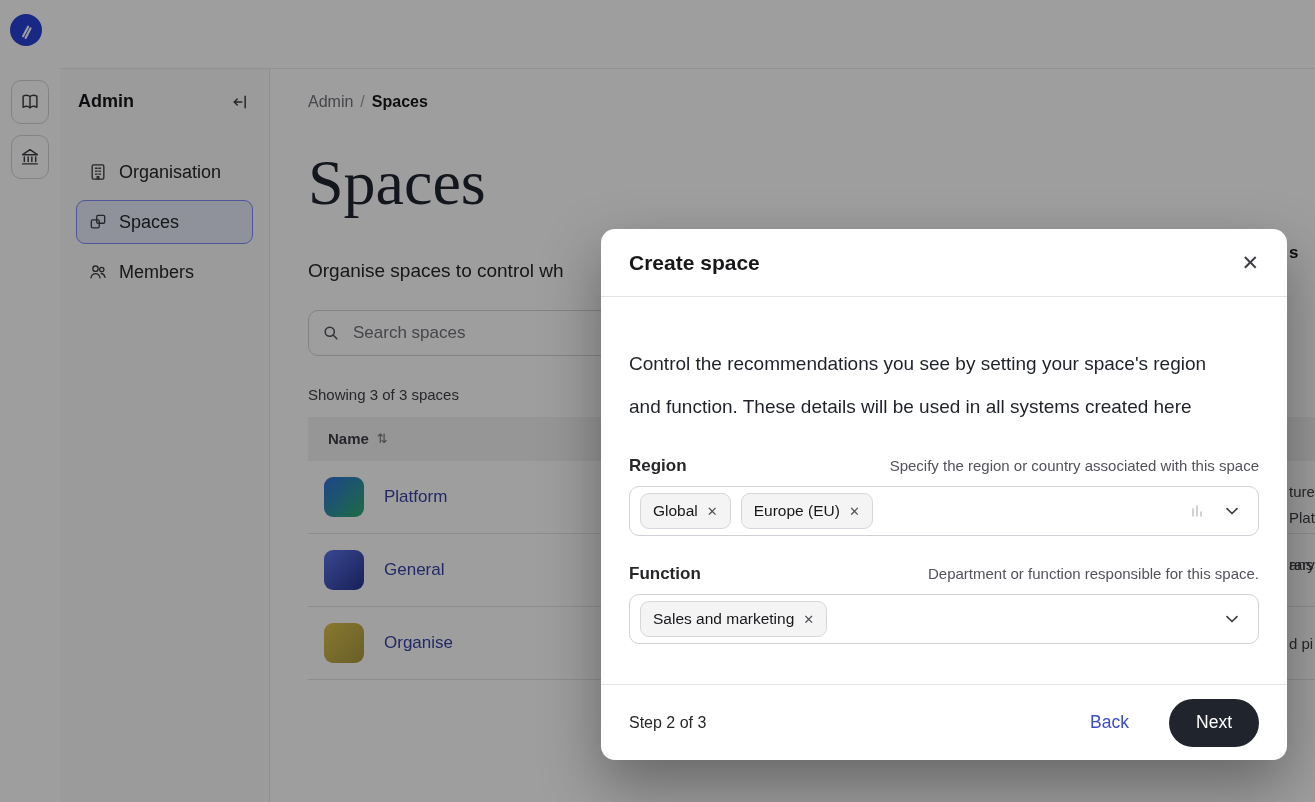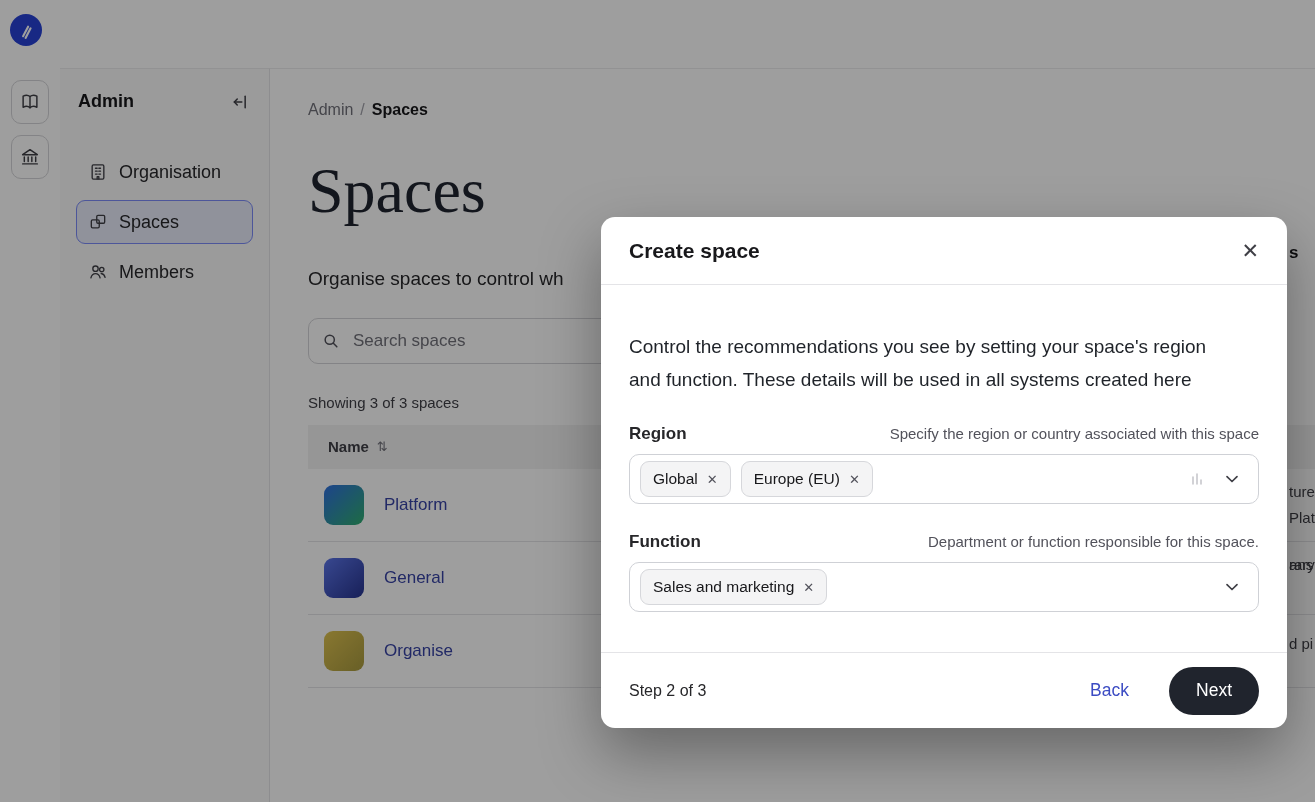--- a/index.html
+++ b/index.html
@@ -30,21 +30,21 @@
   .sidebar-title{font-size:18px;font-weight:700;color:#18181b;}
   .collapse-btn{color:#3f3f46;background:none;border:none;padding:0;}
   .sidebar-nav{margin-top:38px;display:flex;flex-direction:column;gap:6px;}
   .side-item{display:flex;align-items:center;gap:11px;height:44px;padding:0 11px;
     border-radius:9px;border:1px solid transparent;color:#27272a;font-size:18px;}
   .side-item .s-icon{color:#3f3f46;flex:0 0 auto;}
   .side-item.selected{background:var(--accent-bg);border-color:var(--accent-border);}
 
   .content{position:absolute;top:68px;left:270px;right:0;bottom:0;background:#fff;
     border-top:1px solid #ececee;padding:24px 0 0 38px;}
-  .breadcrumb{font-size:16px;color:#71717a;margin-top:8px;}
+  .breadcrumb{font-size:16px;color:#71717a;}
   .crumb-sep{color:#a1a1aa;margin:0 7px;}
   .crumb-current{color:#18181b;font-weight:600;}
   .page-title{margin-top:38px;font-family:"Liberation Serif",serif;font-size:64px;
     font-weight:400;color:#1f2430;line-height:68px;}
   .intro{margin-top:26px;font-size:19px;color:#27272a;white-space:nowrap;}
   .search{margin-top:28px;width:560px;height:46px;border:1px solid #d4d4d8;border-radius:10px;
     display:flex;align-items:center;padding:0 12px;gap:10px;background:#fff;}
   .search input{border:none;outline:none;font-size:17px;color:#27272a;flex:1;background:transparent;}
   .search input::placeholder{color:#71717a;}
   .results{margin-top:30px;font-size:15px;color:#3f3f46;}
@@ -54,28 +54,28 @@
   .sort-icon{margin-left:8px;font-size:13px;color:#71717a;font-weight:400;}
   .trow{height:73px;display:flex;align-items:center;padding:0 16px;border-bottom:1px solid #e4e4e7;background:#fff;}
   .row-icon{width:40px;height:40px;border-radius:9px;background:#ccc;flex:0 0 auto;}
   .row-name{margin-left:20px;font-size:17px;font-weight:500;color:var(--link);}
 
   .edge-frag{position:absolute;left:1289px;font-size:15px;color:#3f3f46;white-space:nowrap;}
   .edge-frag.btn-frag{font-size:17px;color:#18181b;font-weight:600;}
 
   
   .overlay{position:absolute;inset:0;background:rgba(0,0,0,0.38);z-index:10;}
-  .modal{position:absolute;left:601px;top:217px;width:686px;z-index:20;background:#fff;
+  .modal{position:absolute;left:601px;top:229px;width:686px;z-index:20;background:#fff;
     border-radius:14px;box-shadow:0 25px 60px rgba(0,0,0,0.35);}
   .modal-header{height:68px;display:flex;align-items:center;justify-content:space-between;
     padding:0 26px 0 28px;border-bottom:1px solid #e4e4e7;}
   .modal-title{font-size:21px;font-weight:700;color:#18181b;}
   .modal-close{font-size:21px;color:#3f3f46;background:none;border:none;padding:2px;line-height:1;cursor:pointer;}
   .modal-body{padding:26px 28px 40px;}
-  .modal-desc{font-size:19px;line-height:33px;color:#1f2329;max-width:604px;}
+  .modal-desc{font-size:19px;line-height:43px;color:#1f2329;max-width:604px;}
   .field{margin-top:28px;}
   .field-head{display:flex;align-items:baseline;justify-content:space-between;margin-bottom:10px;}
   .field-label{font-size:17px;font-weight:600;color:#27272a;}
   .field-helper{font-size:15px;color:#52525b;}
   .select{min-height:50px;border:1px solid #cfd1d6;border-radius:10px;display:flex;align-items:center;
     padding:6px 16px 6px 10px;gap:10px;background:#fff;cursor:pointer;}
   .chip{display:flex;align-items:center;gap:9px;background:#f4f4f5;border:1px solid #d6d7db;
     border-radius:9px;padding:8px 12px;font-size:15.5px;color:#18181b;}
   .chip-x{color:#52525b;font-size:13px;line-height:1;cursor:pointer;}
   .select-controls{margin-left:auto;display:flex;align-items:center;gap:16px;}

